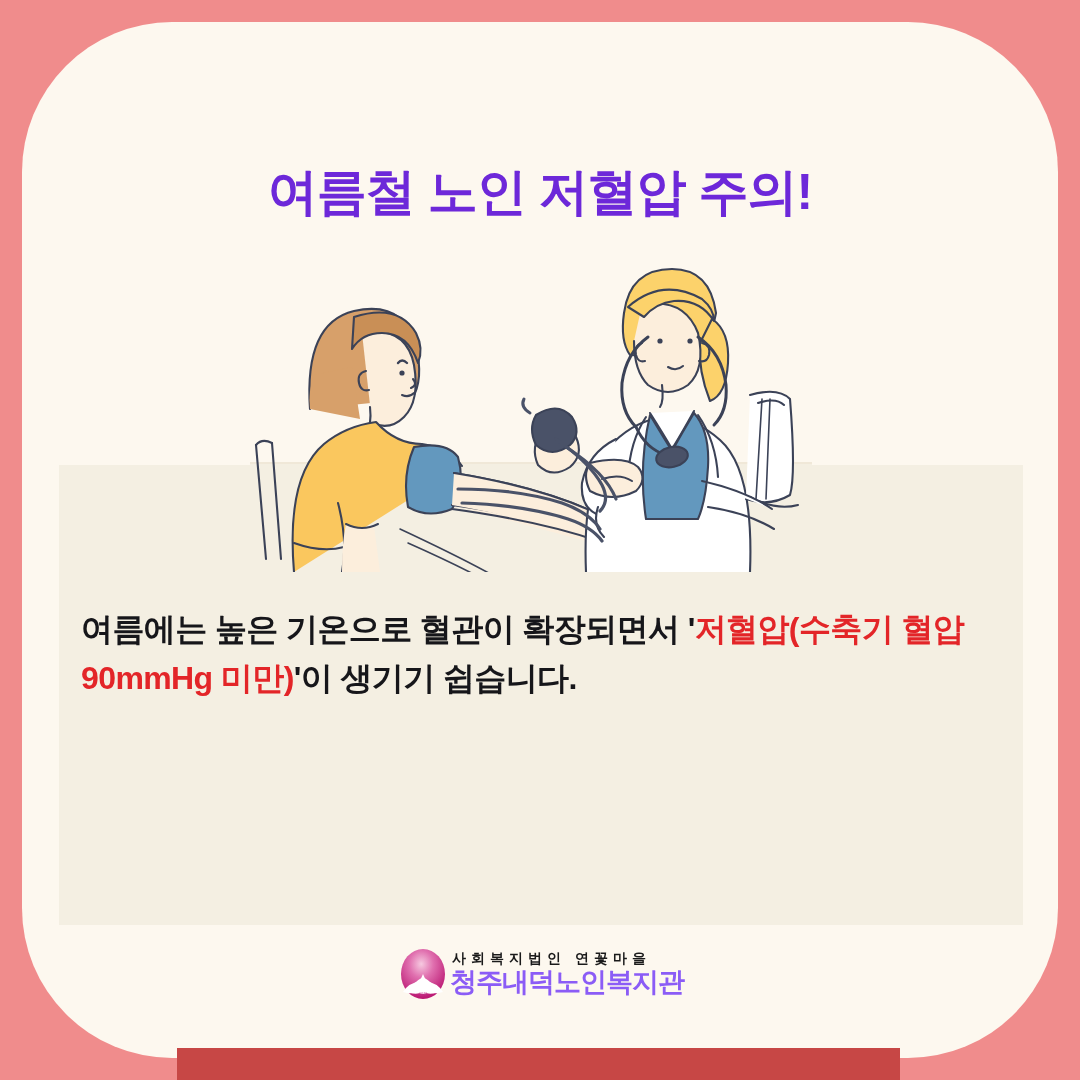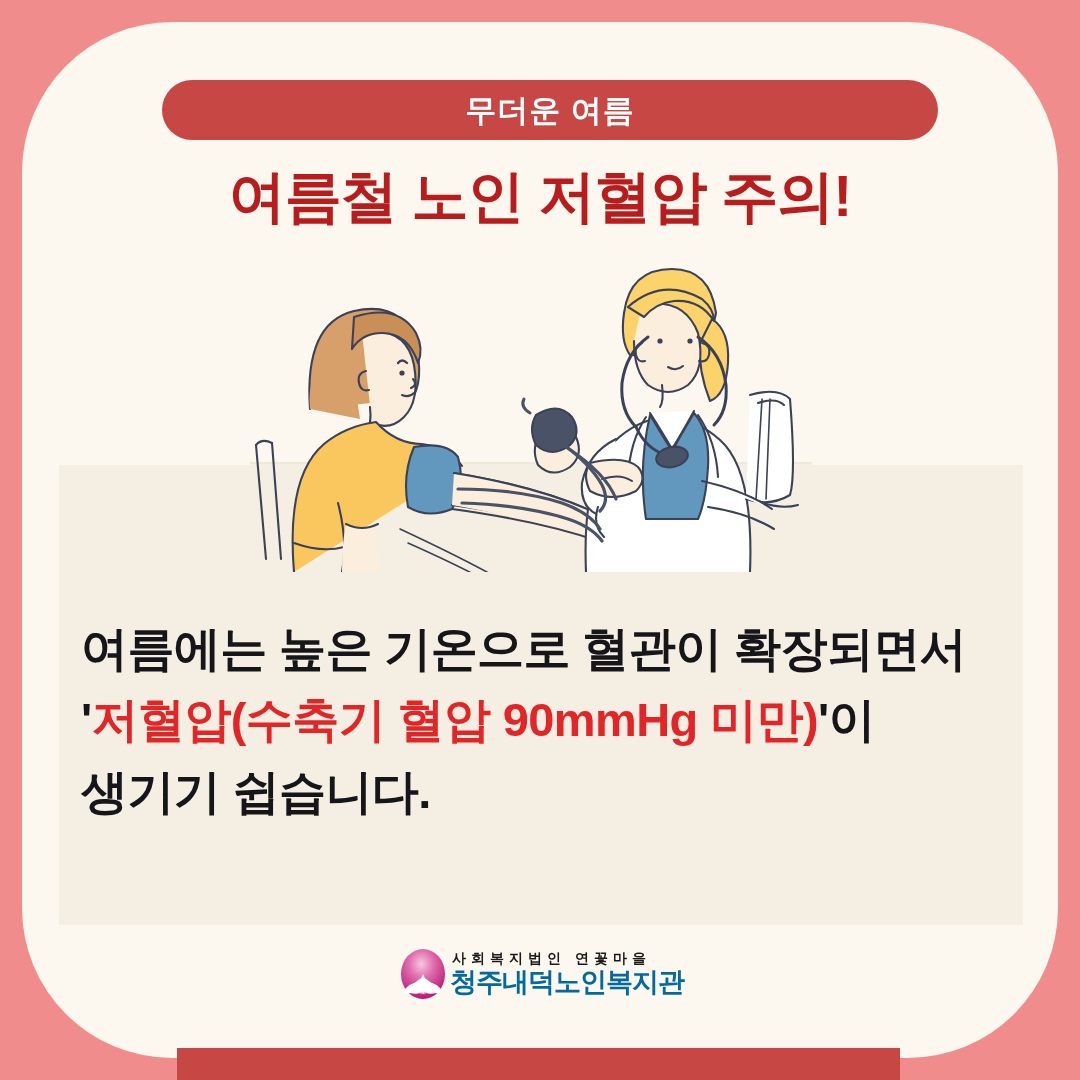--- a/index.html
+++ b/index.html
@@ -56,22 +56,22 @@
     line-height: 1;
   }
 
   
   #main-title {
     position: absolute;
     left: 0;
     top: 140px;
     width: 1036px;
     text-align: center;
-    color: #b91c1c;
-    font-size: 57px;
+    color: #6d28d9;
+    font-size: 50px;
     font-weight: bold;
     letter-spacing: -1px;
     line-height: 1.22;
     white-space: nowrap;
   }
 
   
   #illustration {
     position: absolute;
     left: 228px;
@@ -96,25 +96,25 @@
   #body-text {
     position: absolute;
     left: 37px;
     top: 575px;
     width: 968px;
     padding: 0 22px 0 22px;
     box-sizing: border-box;
   }
   .paragraph {
     color: #16161A;
-    font-size: 47px;
+    font-size: 32px;
     font-weight: bold;
     line-height: 1.52;
     letter-spacing: -0.6px;
-    margin: 16px 0 30px 0;
+    margin: 8px 0 30px 0;
     word-break: keep-all;
   }
   .paragraph:last-child { margin-bottom: 0; }
   .hl { color: #E32528; }
   .quote { color: #16161A; }
 
   
   #footer-logo {
     position: absolute;
     left: 0;
@@ -138,21 +138,21 @@
     font-size: 14px;
     font-weight: bold;
     color: #1A1A1A;
     letter-spacing: 5px;
     line-height: 1.2;
     padding-left: 2px;
   }
   #logo-org-name {
     font-size: 27px;
     font-weight: bold;
-    color: #0369a1;
+    color: #8b5cf6;
     letter-spacing: -1px;
     line-height: 1.15;
   }
 
   
   #bottom-bar {
     position: absolute;
     left: 177px;
     top: 1048px;
     width: 723px;
@@ -160,23 +160,20 @@
     background: #C74745;
   }
 </style>
 </head>
 <body>
 
 <div id="card-root">
 
   <div id="inner-card">
 
-    <div id="header-badge">
-      <span id="header-badge-label">무더운 여름</span>
-    </div>
 
     <div id="main-title">여름철 노인 저혈압 주의!</div>
 
     <div id="body-panel"></div>
 
     <div id="illustration">
       <svg width="562" height="305" viewBox="0 0 562 305" xmlns="http://www.w3.org/2000/svg">
         <defs>
           <clipPath id="clipAll">
               <rect x="0" y="0" width="562" height="305"></rect>

